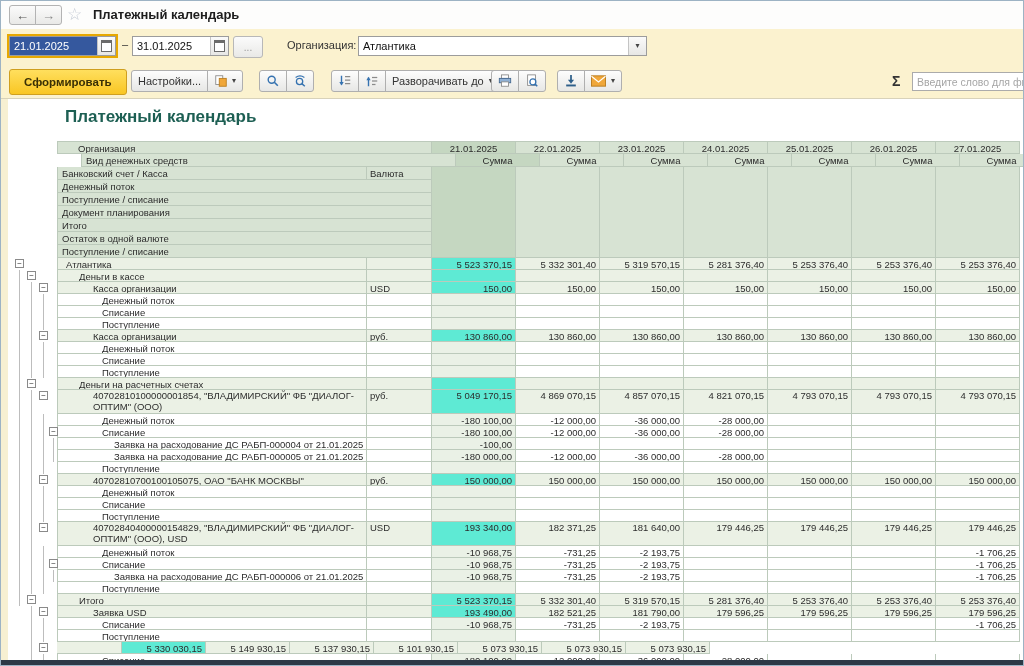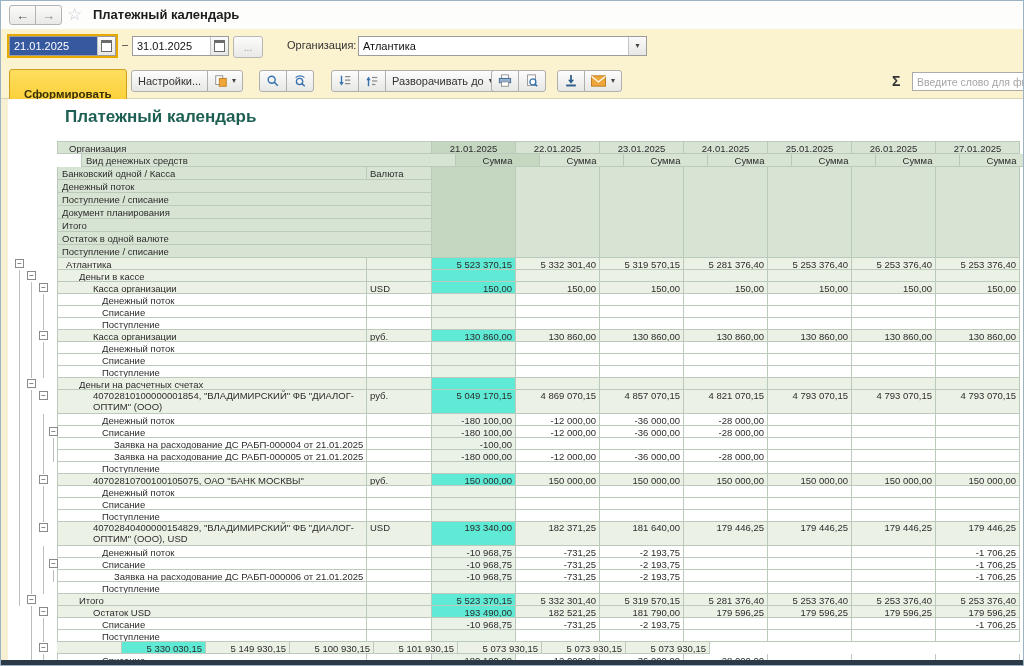--- a/index.html
+++ b/index.html
@@ -37,21 +37,21 @@
 
   
   .toolbar{position:absolute;left:0;top:62px;right:0;height:36px;background:#fbf2cf;border-bottom:1px solid #d8d2ba;
            box-sizing:border-box;}
   .tgroup{position:absolute;top:7px;display:flex;}
   .tbtn{height:22px;border:1px solid #afafaf;background:linear-gradient(#fdfdfd,#e7e7e5);color:#333;
         display:inline-flex;align-items:center;justify-content:center;padding:0 6px;font-size:11px;
         box-sizing:border-box;margin-left:-1px;}
   .tbtn:first-child{margin-left:0;border-radius:3px 0 0 3px;}
   .tbtn:last-child{border-radius:0 3px 3px 0;}
-  .generate{position:absolute;left:8px;top:6px;height:24px;padding:12px 14px;border:1px solid #cf9f1f;border-radius:3px;
+  .generate{position:absolute;left:8px;top:6px;height:24px;padding:0 14px;border:1px solid #cf9f1f;border-radius:3px;
             background:linear-gradient(#ffdf5e,#f9c623);font-size:11.5px;font-weight:bold;color:#3a3005;
             display:flex;align-items:center;}
   .sigma{position:absolute;left:891px;top:10px;font-size:14px;font-weight:bold;color:#333;}
   .filterinput{position:absolute;left:911px;top:9px;width:120px;height:19px;border:1px solid #ababab;
                font-size:10.5px;padding:0 4px;color:#333;font-family:"Liberation Sans",sans-serif;box-sizing:border-box;}
   .filterinput::placeholder{color:#a6a6a6;}
   .icon{display:block;}
 
   
   .report{position:absolute;left:0;top:98px;right:0;bottom:5px;background:#fff;overflow:hidden;}
@@ -219,21 +219,21 @@
     <span class="sigma">Σ</span>
     <input class="filterinput" placeholder="Введите слово для фильтра" style="">
   </div>
 
   <div class="report">
     <div class="leftstrip"></div>
     <div class="rtitle">Платежный календарь</div>
     <div id="report-table">
         <div class="trow h13">
           <div class="gut"></div>
-          <div class="c lab merged hcell bt" style="padding-left: 11px;">Организация</div>
+          <div class="c lab merged hcell bt" style="padding-left: 20px;">Организация</div>
           <div class="c day hcell d0 bt hdate">21.01.2025</div>
           <div class="c day hcell bt hdate">22.01.2025</div>
           <div class="c day hcell bt hdate">23.01.2025</div>
           <div class="c day hcell bt hdate">24.01.2025</div>
           <div class="c day hcell bt hdate">25.01.2025</div>
           <div class="c day hcell bt hdate">26.01.2025</div>
           <div class="c day hcell bt hdate">27.01.2025</div>
         </div>
         <div class="trow h13">
           <div class="gut"></div>
@@ -241,21 +241,21 @@
           <div class="c day hcell d0 hsum">Сумма</div>
           <div class="c day hcell hsum">Сумма</div>
           <div class="c day hcell hsum">Сумма</div>
           <div class="c day hcell hsum">Сумма</div>
           <div class="c day hcell hsum">Сумма</div>
           <div class="c day hcell hsum">Сумма</div>
           <div class="c day hcell hsum">Сумма</div>
         </div>
         <div class="trow h13">
           <div class="gut"></div>
-          <div class="c lab hcell" style="padding-left: 4px;">Банковский одной / Касса</div>
+          <div class="c lab hcell" style="padding-left: 4px;">Банковский счет / Касса</div>
           <div class="c curc hcell">Валюта</div>
           <div class="c day hcell d0 nb"></div>
           <div class="c day hcell nb"></div>
           <div class="c day hcell nb"></div>
           <div class="c day hcell nb"></div>
           <div class="c day hcell nb"></div>
           <div class="c day hcell nb"></div>
           <div class="c day hcell nb"></div>
         </div>
         <div class="trow h13">
@@ -754,21 +754,21 @@
           <div class="c day">5 281 376,40</div>
           <div class="c day">5 253 376,40</div>
           <div class="c day">5 253 376,40</div>
           <div class="c day">5 253 376,40</div>
         </div>
         <div class="trow h12 grow">
           <div class="gut">
             <div class="tl" style="left: 23px;"></div>
             <div class="expbox" style="left: 31px;">−</div>
           </div>
-          <div class="c lab" style="padding-left: 35px;">Остаток USD</div>
+          <div class="c lab" style="padding-left: 35px;">Заявка USD</div>
           <div class="c curc"></div>
           <div class="c day d0">193 490,00</div>
           <div class="c day">182 521,25</div>
           <div class="c day">181 790,00</div>
           <div class="c day">179 596,25</div>
           <div class="c day">179 596,25</div>
           <div class="c day">179 596,25</div>
           <div class="c day">179 596,25</div>
         </div>
         <div class="trow h12 wrow">
@@ -802,21 +802,21 @@
           <div class="c day"></div>
         </div>
         <div class="trow h12 grow">
           <div class="gut">
             <div class="tl" style="left: 23px;"></div>
             <div class="expbox" style="left: 31px;">−</div>
           </div>
           <div class="c curc"></div>
           <div class="c day d0">5 330 030,15</div>
           <div class="c day">5 149 930,15</div>
-          <div class="c day">5 100 930,15</div>
+          <div class="c day">5 137 930,15</div>
           <div class="c day">5 101 930,15</div>
           <div class="c day">5 073 930,15</div>
           <div class="c day">5 073 930,15</div>
           <div class="c day">5 073 930,15</div>
         </div>
         <div class="trow h12 wrow">
           <div class="gut">
             <div class="tl" style="left: 23px;"></div>
             <div class="tl" style="left: 35px;"></div>
           </div>

